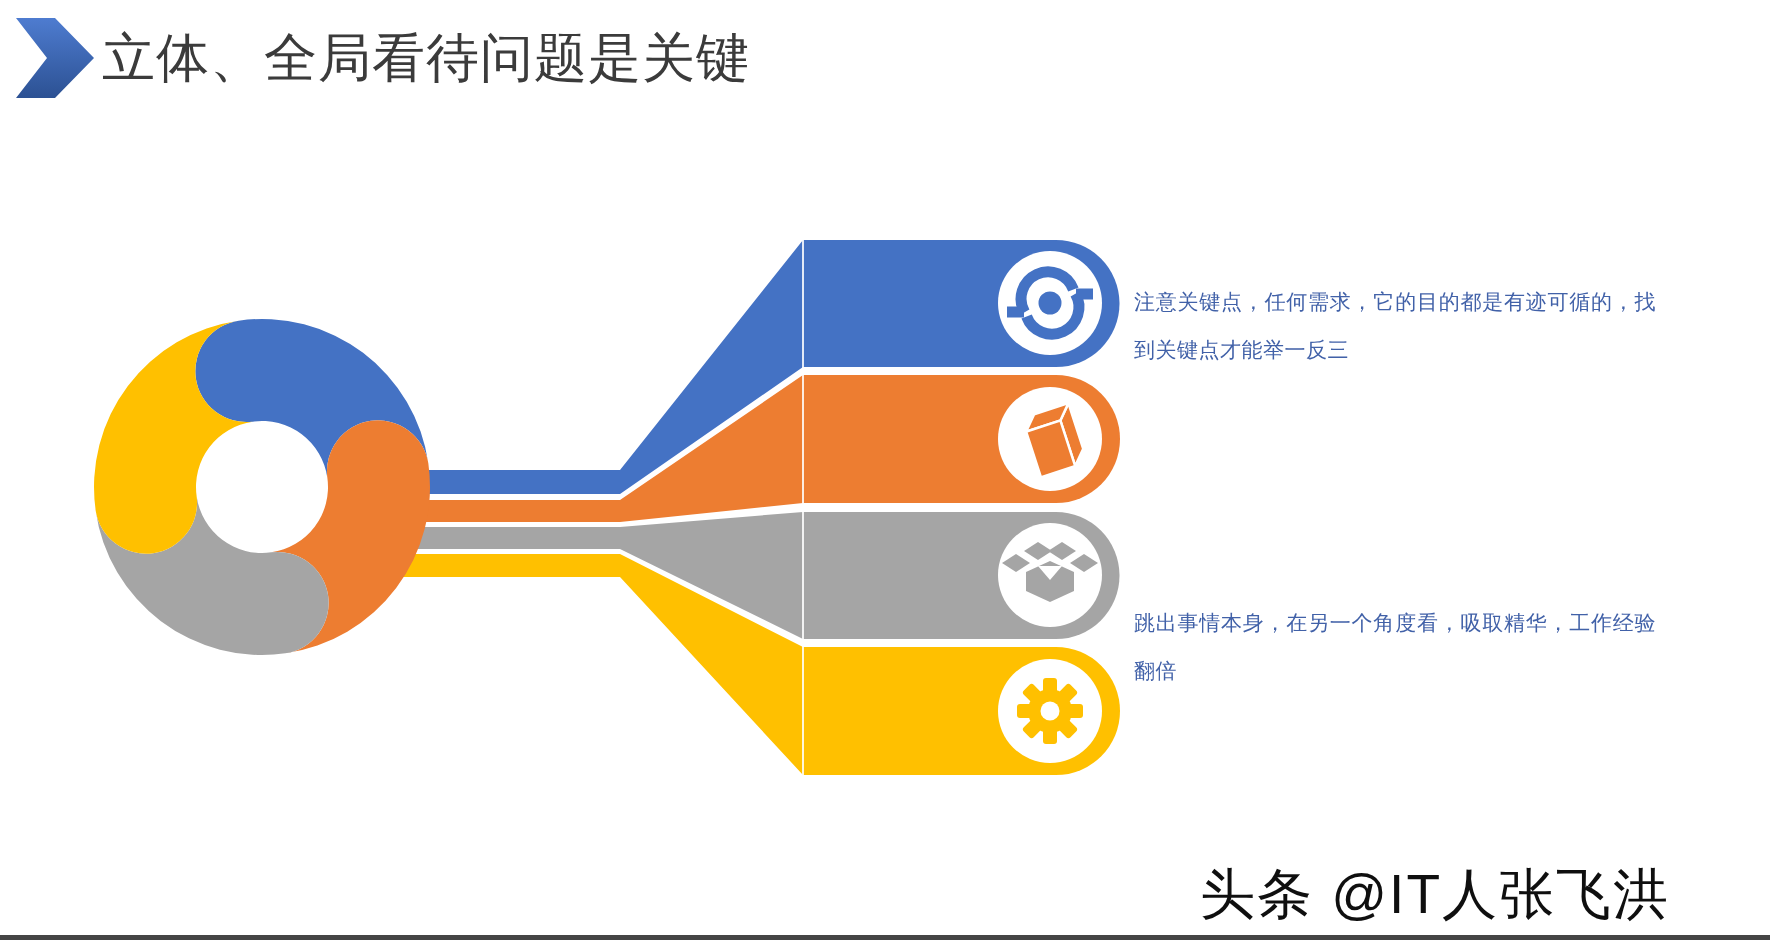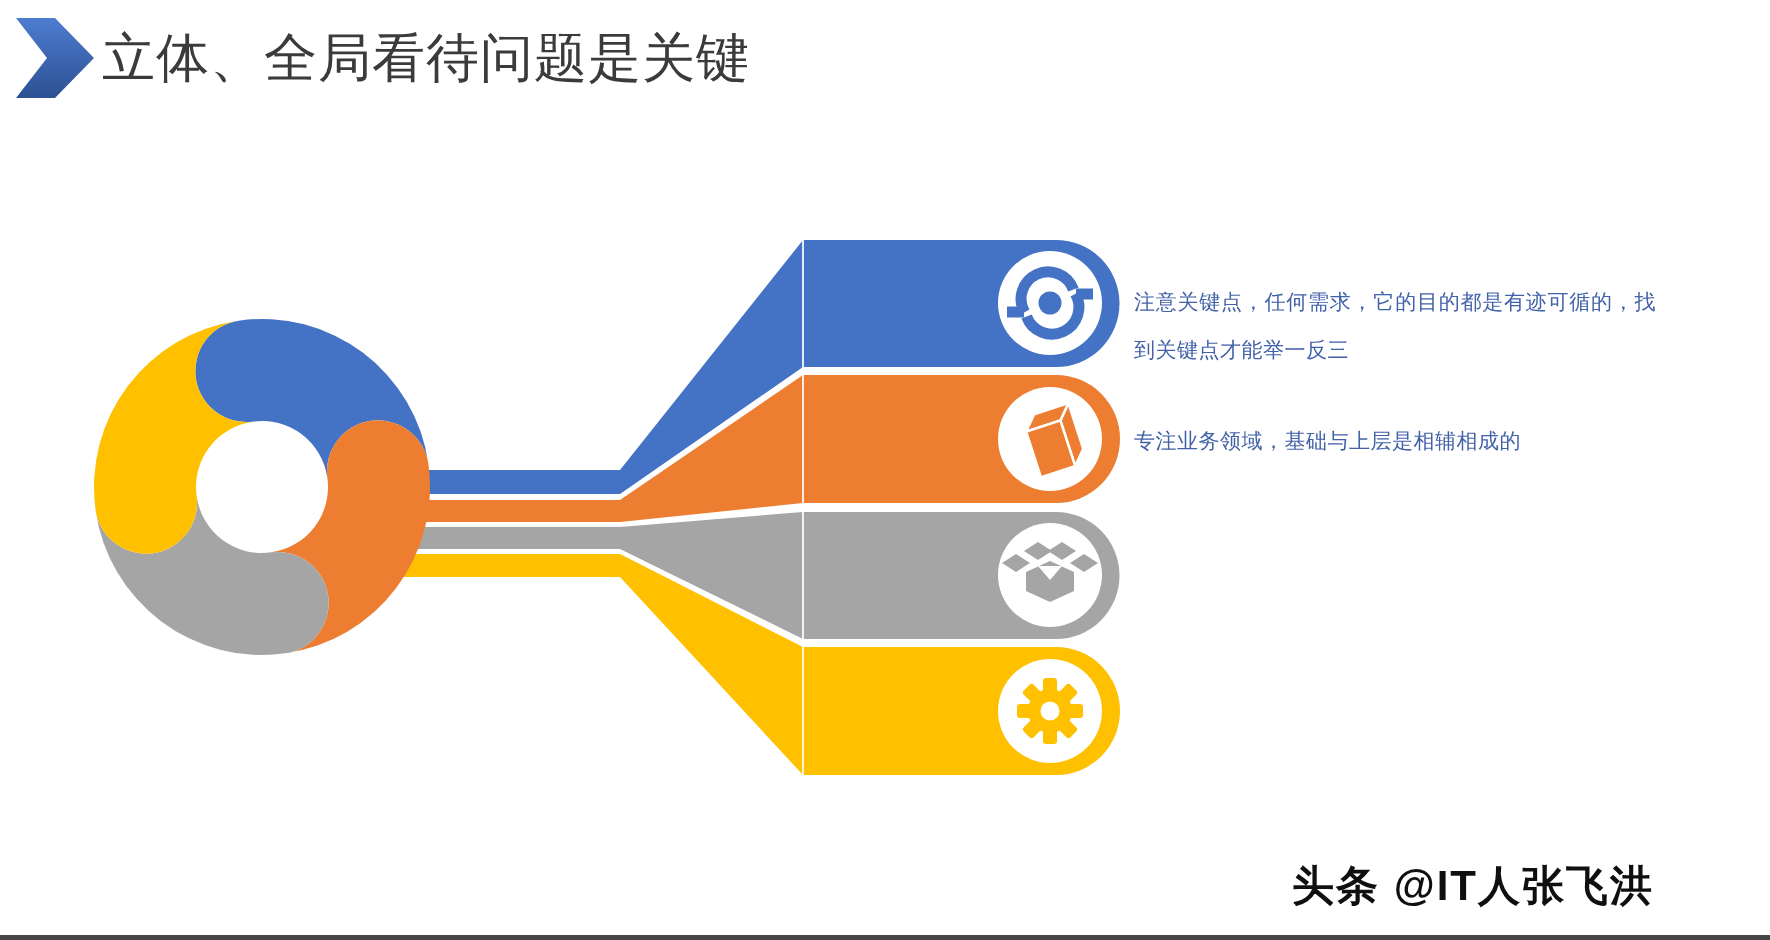--- a/index.html
+++ b/index.html
@@ -24,22 +24,22 @@
     position:absolute;left:1134px;width:522px;
     font-size:21px;line-height:48px;letter-spacing:.5px;
     color:#4161A8;word-break:break-all;text-align:justify;
   }
   .row-text.r1{top:278px;}
   .row-text.r2{top:417px;}
   .row-text.r3{top:599px;}
   .row-text.r4{top:762px;}
   
   .watermark{
-    position:absolute;right:116px;top:858px;
-    font-size:42px;font-weight:700;letter-spacing:2px;
+    position:absolute;right:100px;top:858px;
+    font-size:55px;font-weight:400;letter-spacing:2px;
     color:#0f0f0f;white-space:nowrap;
     text-shadow:2px 2px 0 rgba(255,255,255,.55), -1px -1px 0 rgba(255,255,255,.25);
   }
   
   .bottom-bar{position:absolute;left:0;bottom:0;width:100%;height:5px;background:#454545;}
 </style>
 </head>
 <body>
 
 <div class="stage">
@@ -121,18 +121,18 @@
         <rect x="1043" y="678" width="14" height="16" rx="3" transform="rotate(225 1050 711)"></rect>
         <rect x="1043" y="678" width="14" height="16" rx="3" transform="rotate(270 1050 711)"></rect>
         <rect x="1043" y="678" width="14" height="16" rx="3" transform="rotate(315 1050 711)"></rect>
       </g>
       <circle cx="1050" cy="711" r="22" fill="#FFC000"></circle>
       <circle cx="1050" cy="711" r="9.5" fill="#ffffff"></circle>
     </g>
   </svg>
 
   <div class="row-text r1">注意关键点，任何需求，它的目的都是有迹可循的，找到关键点才能举一反三</div>
-  <div class="row-text r2">专注业务领域，基础与上层是相辅相成的</div>
+  <div class="row-text r3">跳出事情本身，在另一个角度看，吸取精华，工作经验翻倍</div>
 
   <div class="watermark">头条 @IT人张飞洪</div>
 
   <div class="bottom-bar"></div>
 </div>
 
 </body></html>

